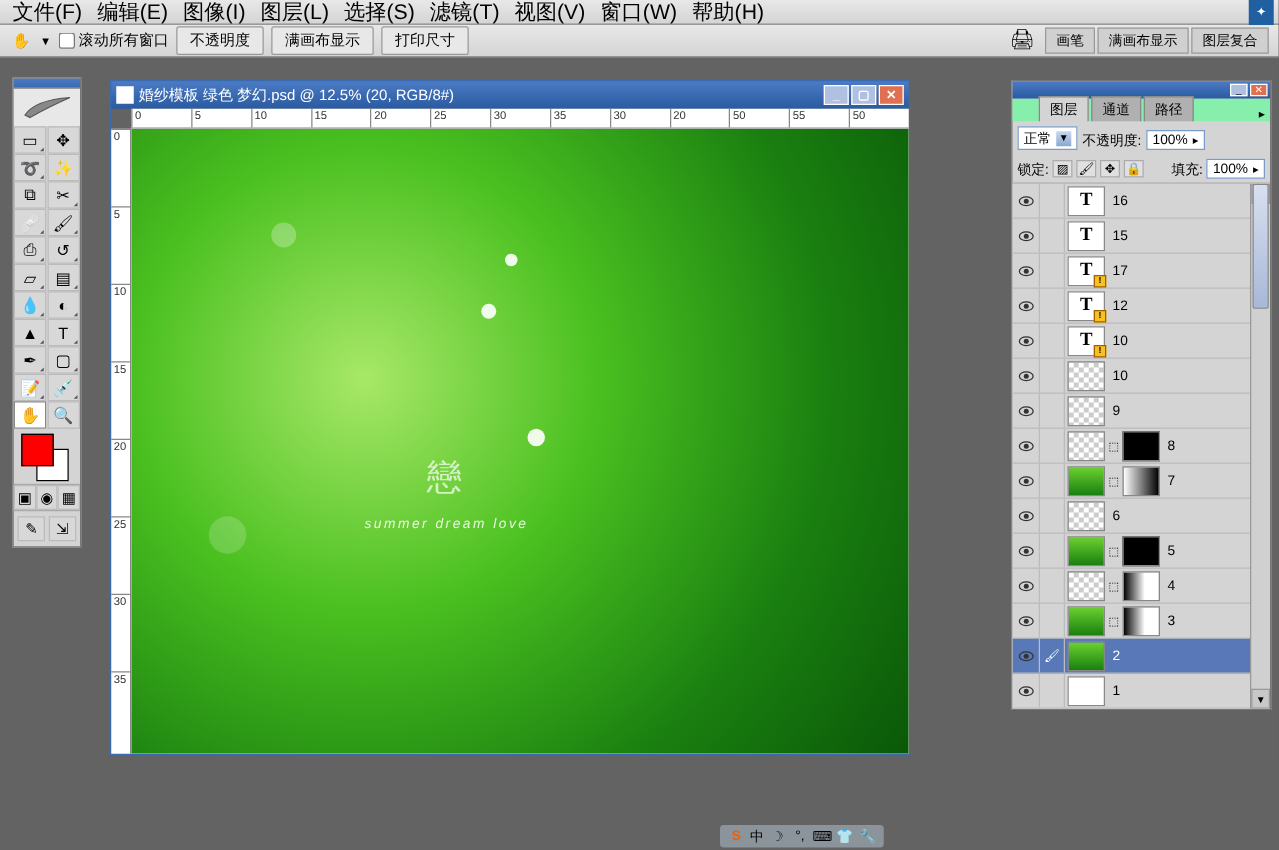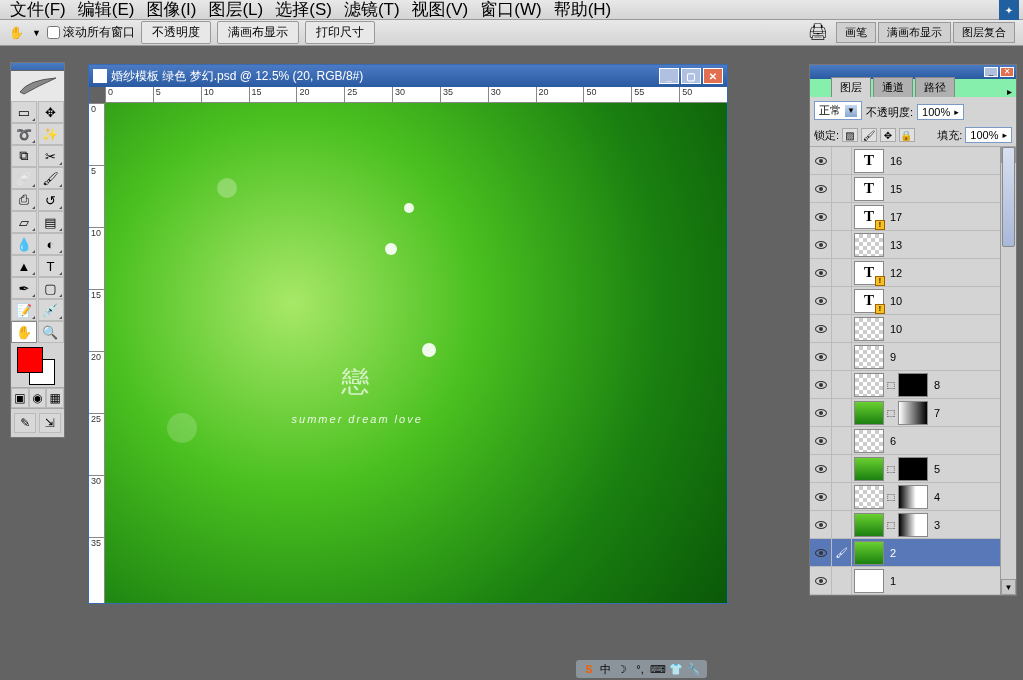--- a/index.html
+++ b/index.html
@@ -287,28 +287,20 @@
             </div>
             <div class="link-col"></div>
             <div class="thumb-col">T<span class="warn-badge">!</span></div>
             <span class="layer-name">17</span>
           </div>
           <div class="layer-row">
             <div class="vis-col">
               <span class="eye-icon"></span>
             </div>
             <div class="link-col"></div>
-            <div class="thumb-col thumb-checker"></div>
-            <span class="layer-name">13</span>
-          </div>
-          <div class="layer-row">
-            <div class="vis-col">
-              <span class="eye-icon"></span>
-            </div>
-            <div class="link-col"></div>
             <div class="thumb-col">T<span class="warn-badge">!</span></div>
             <span class="layer-name">12</span>
           </div>
           <div class="layer-row">
             <div class="vis-col">
               <span class="eye-icon"></span>
             </div>
             <div class="link-col"></div>
             <div class="thumb-col">T<span class="warn-badge">!</span></div>
             <span class="layer-name">10</span>

